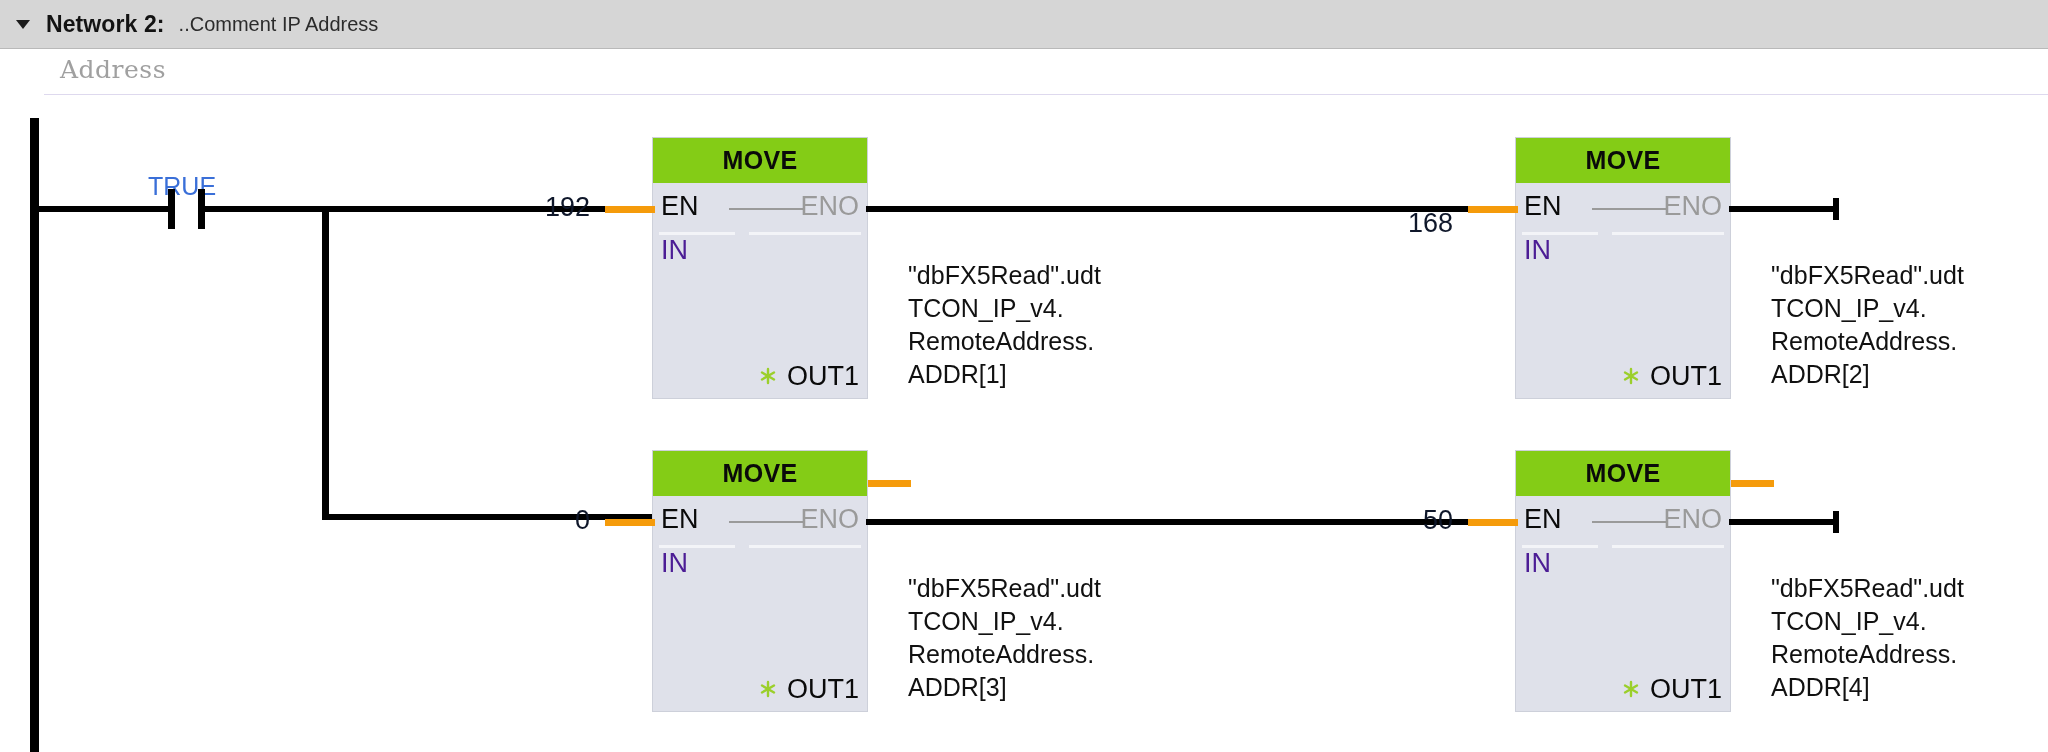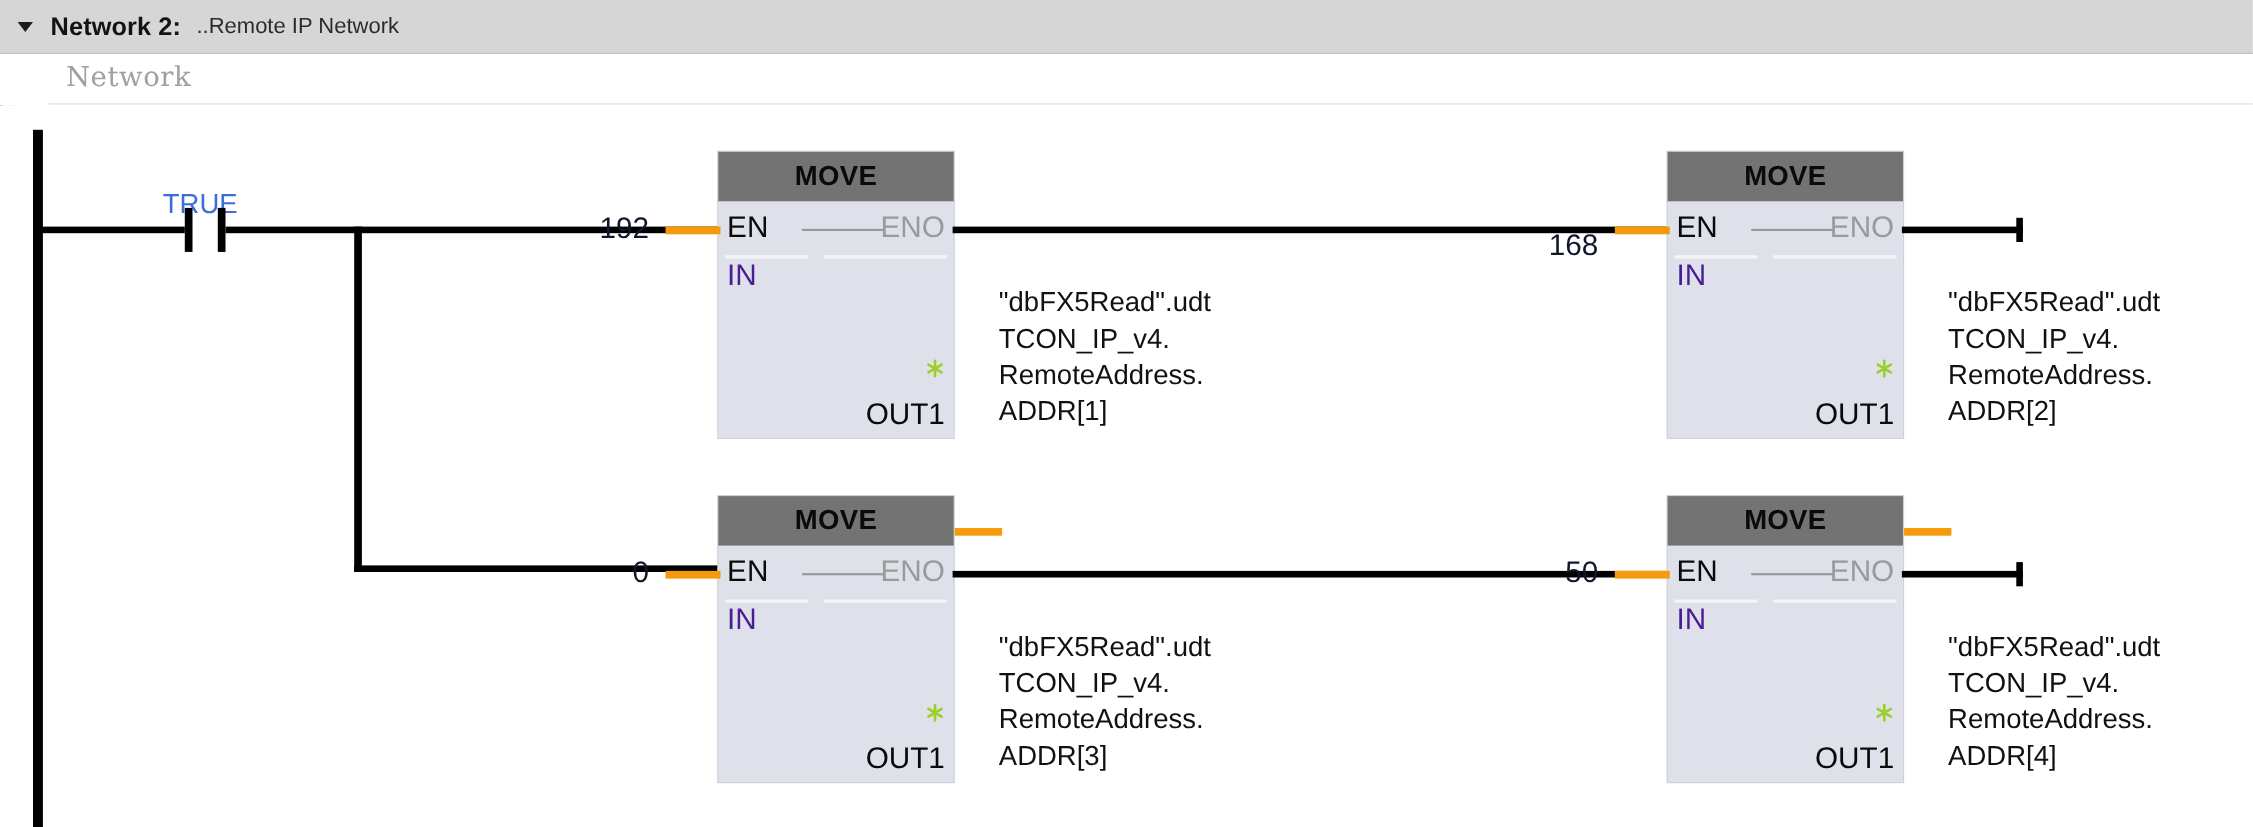--- a/index.html
+++ b/index.html
@@ -141,21 +141,21 @@
 
   
   .fb {
     position: absolute;
     width: 214px;
     background: #dfe1ea;
     box-shadow: 0 0 0 1px #cdd0da;
   }
   .fb-header {
     height: 45px;
-    background: #737373;
+    background: #84cc16;
     display: flex;
     align-items: center;
     justify-content: center;
     font-size: 25px;
     font-weight: bold;
     color: #0a0a0a;
     letter-spacing: .3px;
   }
   .fb-body {
     position: relative;
@@ -198,21 +198,20 @@
     color: #4c1d95;
   }
   .fb-out {
     position: absolute;
     right: 8px; bottom: 6px;
     font-size: 27px;
     color: #0a0a0a;
     display: flex;
     align-items: flex-end;
     gap: 10px;
-    flex-direction: column;
   }
   .star-icon { display: block; }
 
   
   .pin-orange {
     position: absolute;
     height: 7px;
     background: #f59b0b;
   }
   .in-value {
@@ -243,25 +242,25 @@
 
   <div class="network-bar">
     <div class="net-collapse">
       <span>
         <svg width="20" height="20" viewBox="0 0 20 20">
             <polygon points="3,6 17,6 10,15" fill="#1b1b1b"></polygon>
           </svg>
       </span>
     </div>
     <span class="net-title">Network 2:</span>
-    <span class="net-subtitle">..Remote IP Network</span>
+    <span class="net-subtitle">..Comment IP Address</span>
   </div>
 
   <div class="comment-row">
-    <div class="comment-text">Network</div>
+    <div class="comment-text">Address</div>
     <div class="comment-underline"></div>
   </div>
 
   <div class="gutter-light"></div>
   <div class="gutter-dark"></div>
 
   <div class="ladder">
 
     <div class="rail"></div>
 

